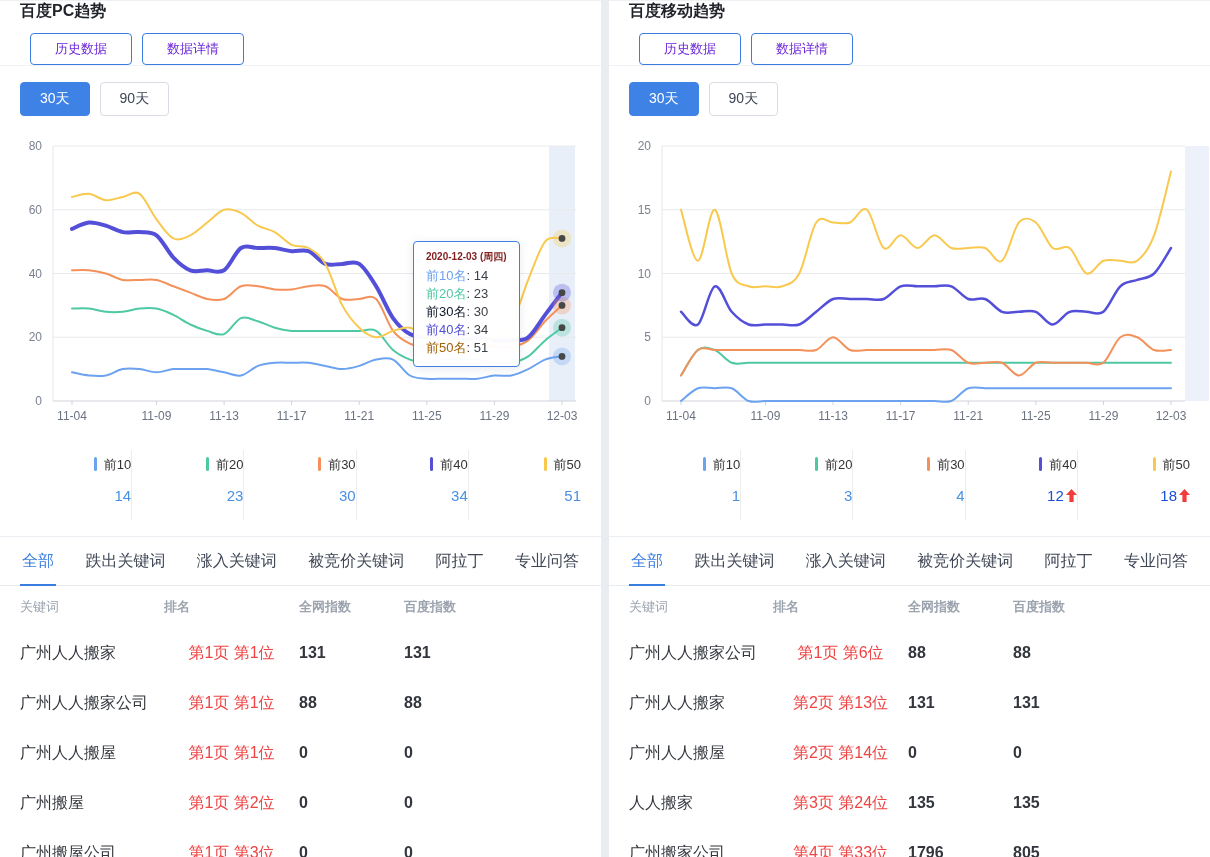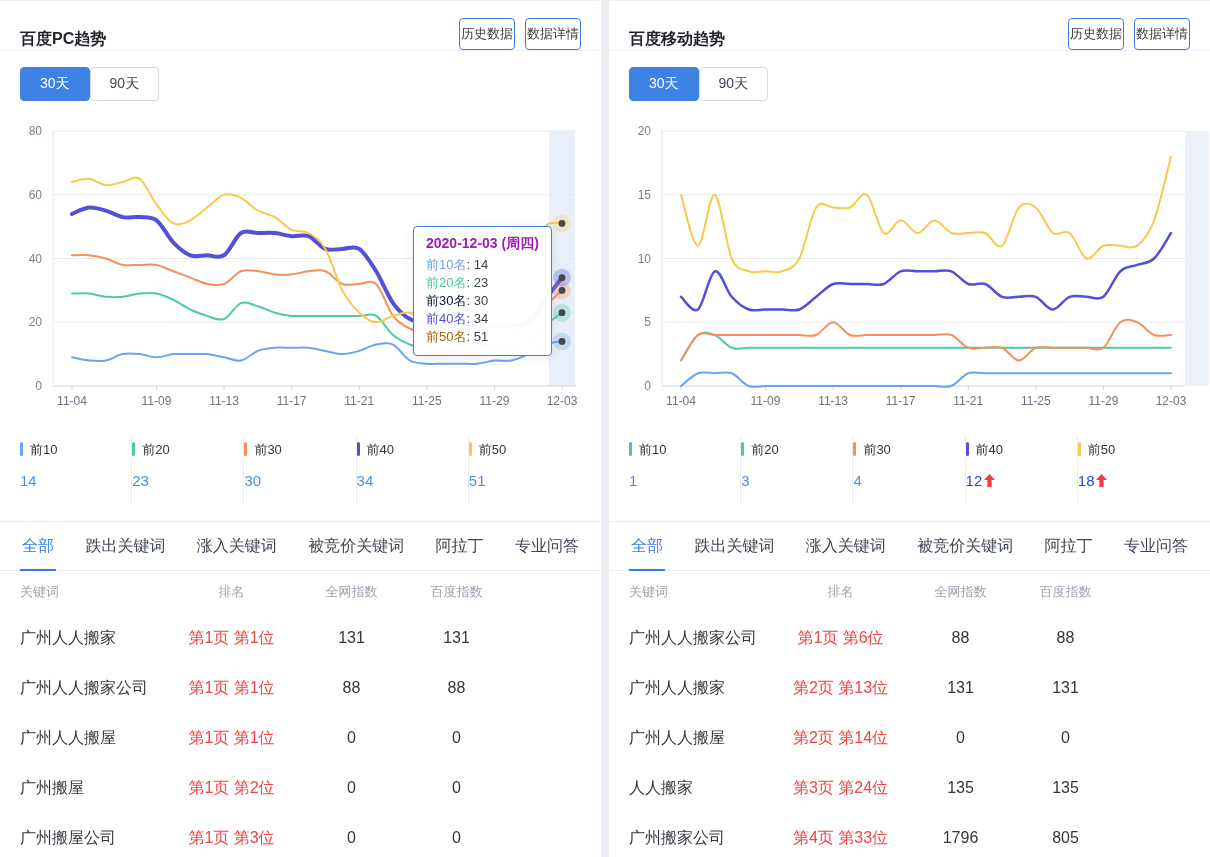--- a/index.html
+++ b/index.html
@@ -7,51 +7,51 @@
   body {
     width:1210px; height:857px; overflow:hidden;
     background:#E9EDF2;
     font-family:"Liberation Sans","DejaVu Sans",sans-serif;
     color:#333;
   }
   .wrap { display:flex; gap:8px; width:1210px; }
   .card { width:601px; height:857px; background:#fff; border-top:1px solid #eef0f3; }
 
   .card-header {
-    height:50px; display:flex; align-items:flex-end; justify-content:space-between;
-    padding:0 20px; border-bottom:1px solid #f0f2f5;
+    height:65px; display:flex; align-items:flex-start; justify-content:space-between;
+    padding:0 20px; border-bottom:1px solid #f0f2f5;flex-direction:column;
   }
   .card-title { font-size:16px; font-weight:bold; color:#1f2329; }
   .hdr-btns { display:flex; }
   .hdr-btn {
-    border:1px solid #3A7DE0; color:#404040; background:#fff;
-    font-size:13px; padding:6px 1px; border-radius:4px; margin-left:10px; cursor:pointer;
+    border:1px solid #3A7DE0; color:#6d28d9; background:#fff;
+    font-size:13px; padding:6px 24px; border-radius:4px; margin-left:10px; cursor:pointer;
     font-family:inherit;
   }
 
   .range-row { padding:16px 20px 0; }
   .range-btn {
     font-size:14px; padding:7px 19px; border-radius:4px; cursor:pointer; font-family:inherit;
-    border:1px solid #d9dce3; background:#fff; color:#3f4654; 
+    border:1px solid #d9dce3; background:#fff; color:#3f4654; margin-right:10px;
   }
   .range-btn.active { background:#3E82E6; border-color:#3E82E6; color:#fff; }
 
   .chart-box { position:relative; margin:22px 20px 0; width:561px; height:292px; }
   .chart-box svg { display:block; }
   .edge-band { position:absolute; top:8px; left:556px; width:24px; height:255px; background:#EDF2FA; }
   .chart-tooltip {
     position:absolute; left:393px; top:103px; z-index:5; white-space:nowrap;
     background:rgba(255,255,255,.97); border:1px solid #3E7FE0; border-radius:4px;
     padding:8px 12px 9px; box-shadow:0 2px 10px rgba(60,80,120,.12);
   }
-  .tt-title { font-size:14px; font-weight:bold; color:#a21caf; margin-bottom:3px; }
+  .tt-title { font-size:10px; font-weight:bold; color:#7f1d1d; margin-bottom:3px; }
   .tt-item { font-size:13px; line-height:18px; color:#3c4048; }
 
   .legend-row { display:grid; grid-template-columns:repeat(5,1fr); margin:20px 20px 0; }
-  .legend-cell { text-align:left; padding:6px 0 16px; border-right:1px solid #ebedf0; }
+  .legend-cell { text-align:right; padding:6px 0 16px; border-right:1px solid #ebedf0; }
   .legend-cell:last-child { border-right:none; }
   .leg-label { font-size:13px; color:#333; }
   .leg-marker { display:inline-block; width:3px; height:14px; border-radius:1.5px; margin-right:7px; vertical-align:-2px; }
   .leg-val { margin-top:13px; font-size:15px; color:#4A90E2; }
   .leg-val.up { color:#1d4ed8; }
   .leg-val svg { vertical-align:-1px; margin-left:2px; }
 
   .tabs-row {
     display:flex; justify-content:space-between; padding:0 20px; margin-top:16px;
     border-top:1px solid #ebeef2; border-bottom:1px solid #e8ebef;
@@ -59,21 +59,21 @@
   .tab { font-size:16px; color:#3f4654; padding:14px 2px 12px; cursor:pointer; }
   .tab.active { color:#3A7DE0; border-bottom:2px solid #3A7DE0; margin-bottom:-1px; }
 
   .tbl { border-bottom:1px solid #eef0f3; }
   .tbl-header, .tbl-row {
     display:grid; grid-template-columns:1fr 135px 105px 105px;
     padding:0 92px 0 20px; align-items:center;
   }
   .tbl-header { height:42px; font-size:13px; color:#9ba3ae; }
   .tbl-row { height:50px; font-size:16px; color:#33373d; }
-  .cell-c { text-align:center; }
+  .cell-c { text-align:left;font-weight:bold; }
   .rank-link { color:#ef4444; text-align:center; cursor:pointer; }
 </style>
 </head>
 <body>
 
 <div class="wrap">
   <section class="card">
       <div class="card-header">
         <div class="card-title">百度PC趋势</div>
         <div class="hdr-btns">

